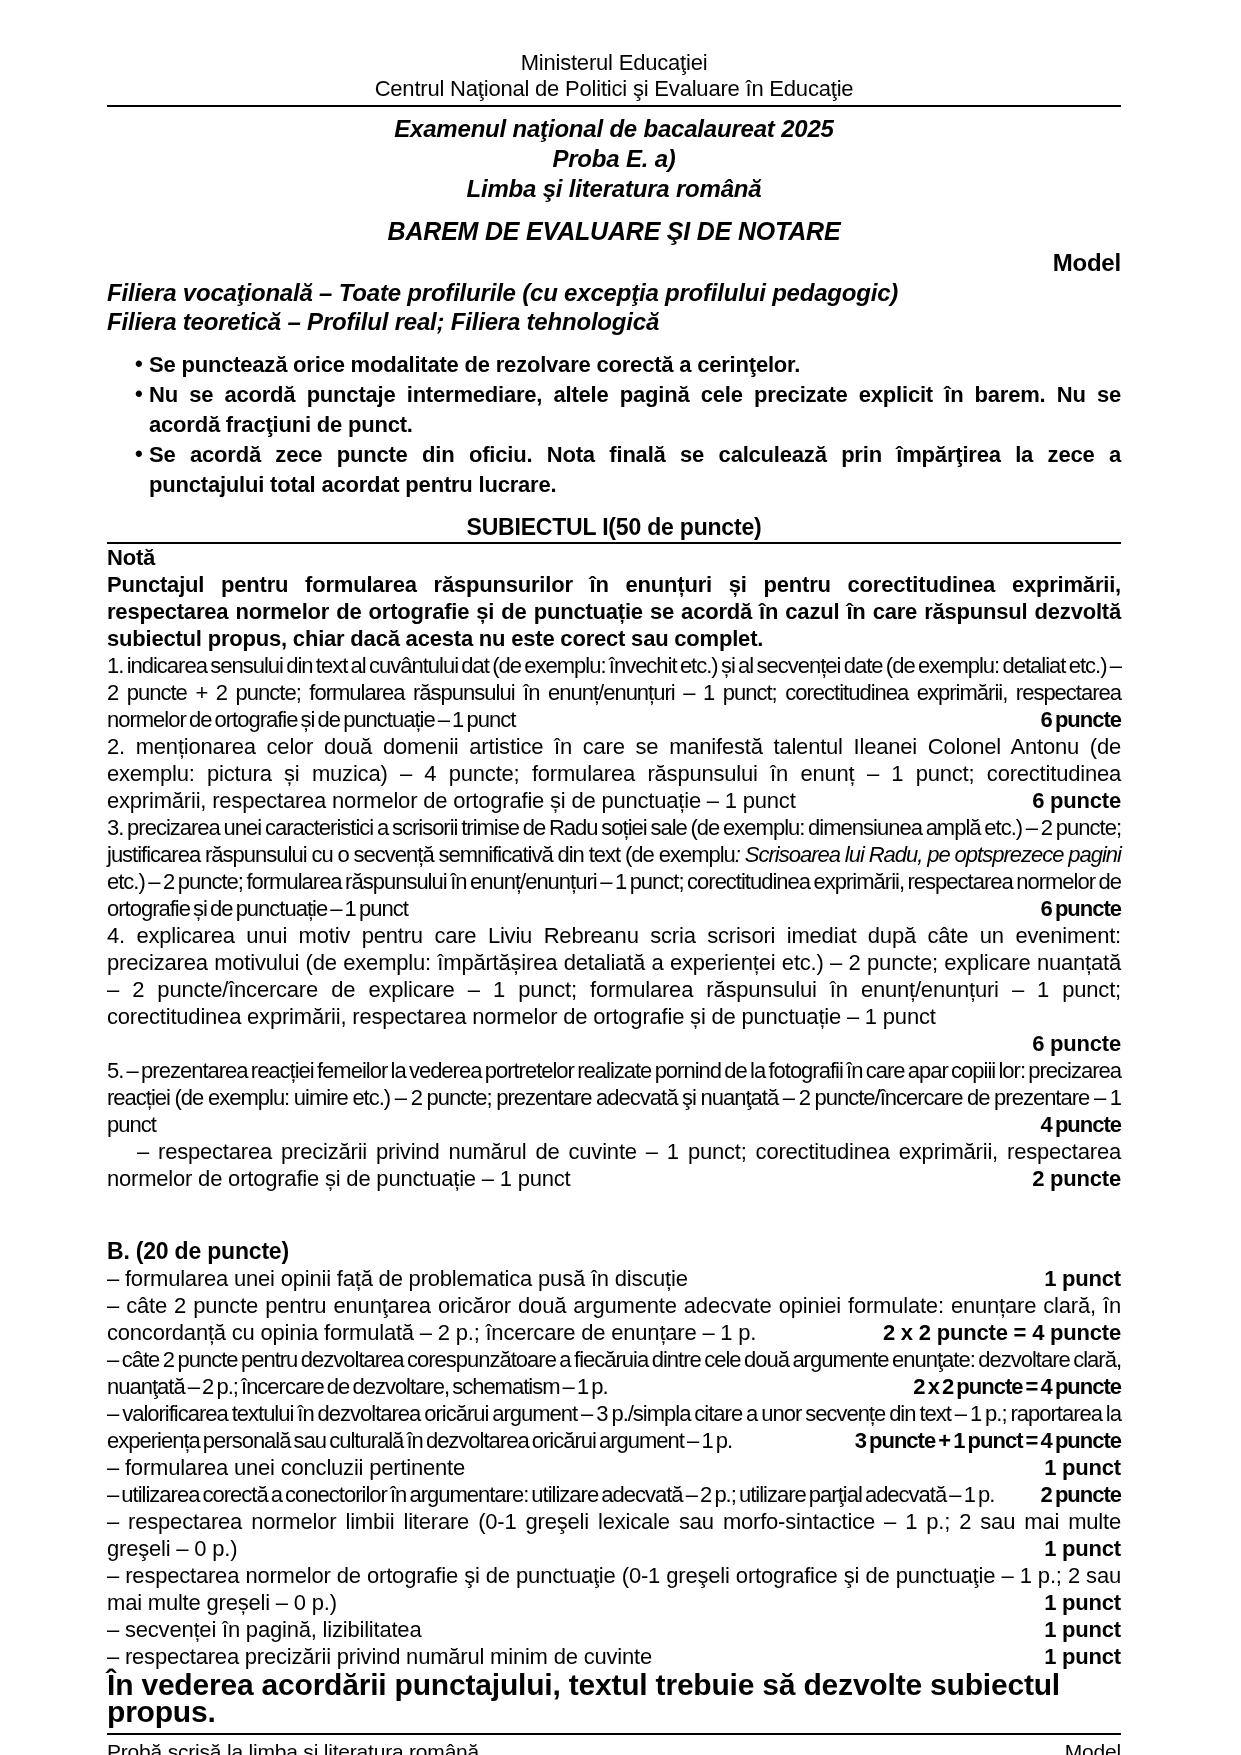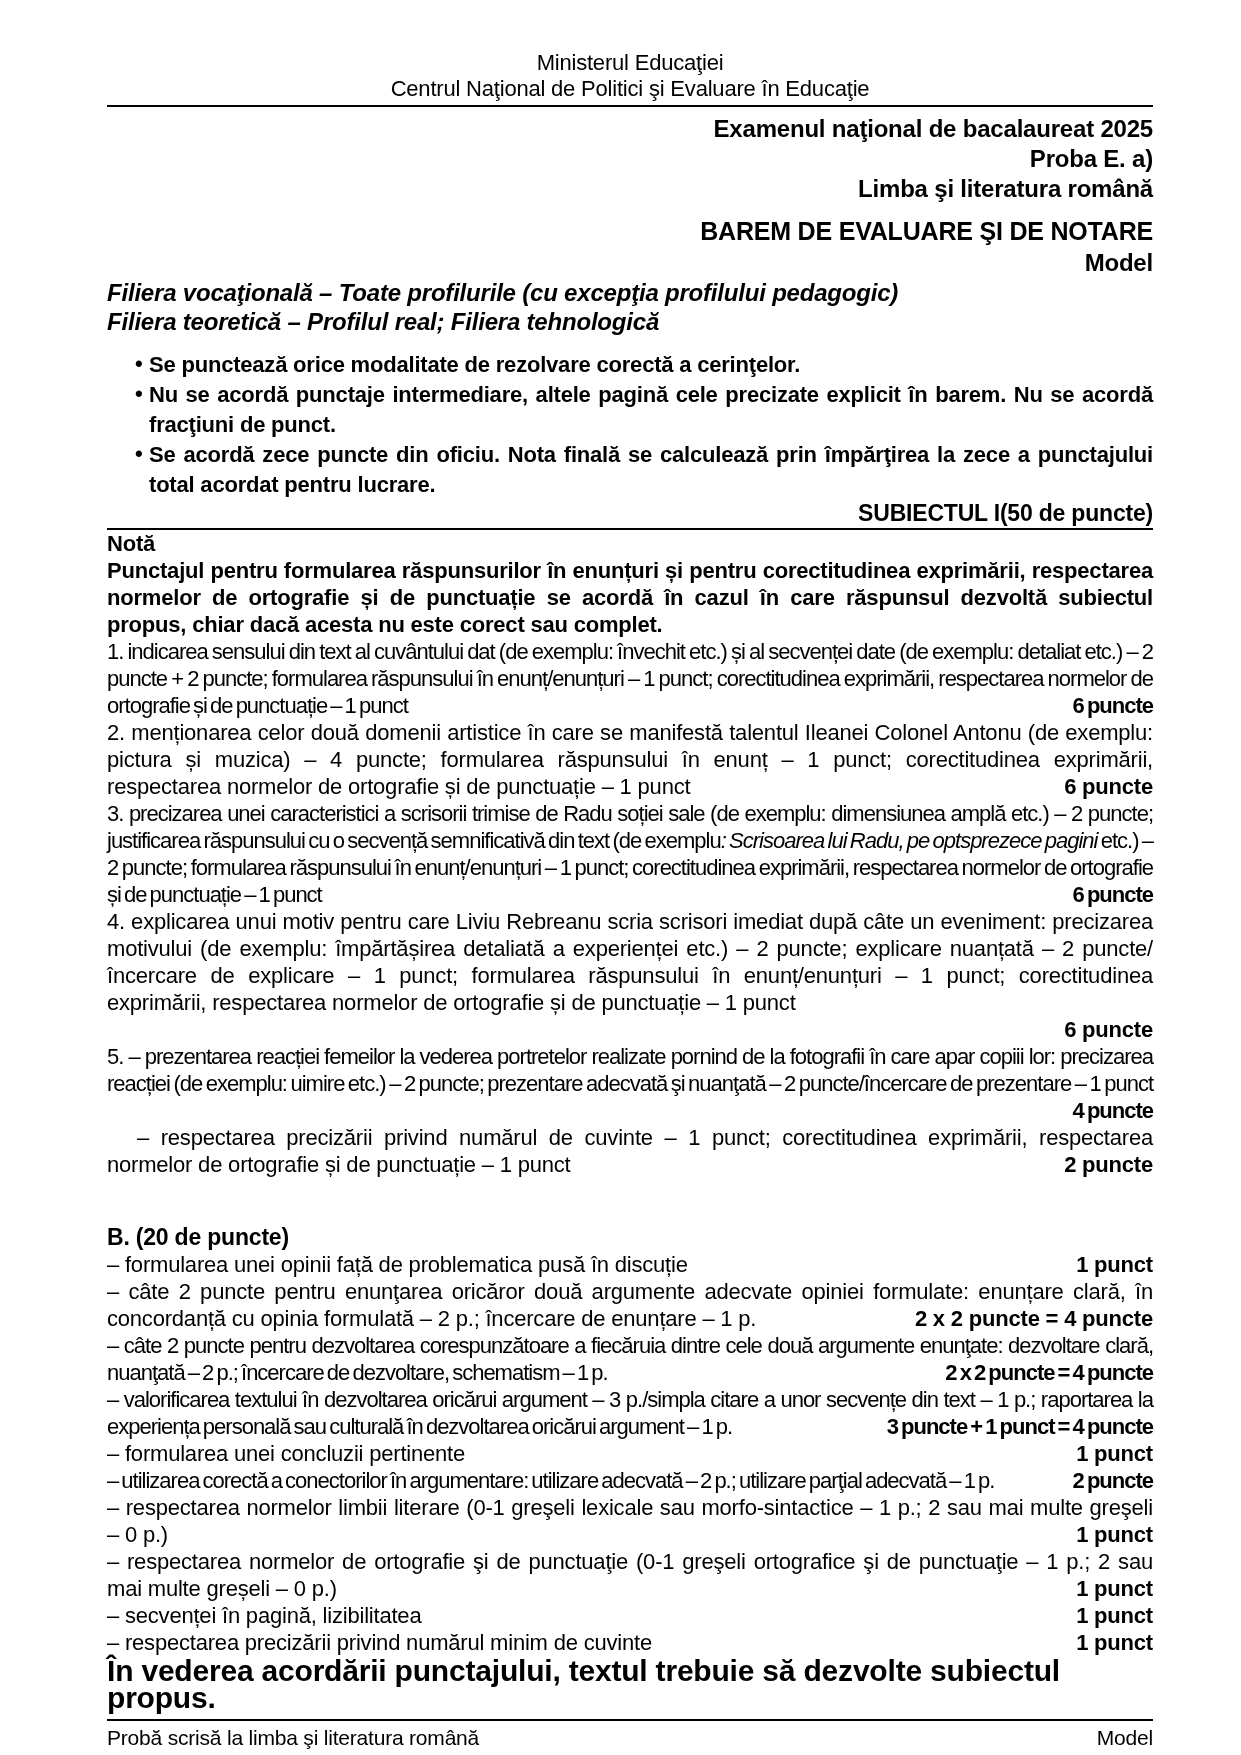--- a/index.html
+++ b/index.html
@@ -4,41 +4,41 @@
 <style>
   * { margin: 0; padding: 0; box-sizing: border-box; }
   html, body { width: 1241px; height: 1755px; background: #ffffff; overflow: hidden; }
   body {
     font-family: "Liberation Sans", "DejaVu Sans", sans-serif;
     color: #000;
     font-size: 22px;
     line-height: 27px;
     letter-spacing: -0.2px;
   }
-  .page { width: 1241px; height: 1755px; padding: 50px 88px 0 107px; position: relative; }
+  .page { width: 1241px; height: 1755px; padding: 50px 120px 0 107px; position: relative; }
 
   
   .doc-header { text-align: center; font-size: 22px; line-height: 26px; border-bottom: 2px solid #000; padding-bottom: 3px; }
 
   
-  .title-block { text-align: right; font-weight: bold; margin-top: 7px; }
+  .title-block { text-align: center; font-weight: bold; margin-top: 7px; font-style: italic; }
   .title-block .t { font-size: 24px; line-height: 30px; }
   .title-block .t-barem { font-size: 25px; line-height: 30px; margin-top: 12px; }
   .model-line { text-align: right; font-weight: bold; font-size: 24px; line-height: 30px; margin-top: 2px; }
 
   .filiera { font-weight: bold; font-style: italic; font-size: 24px; line-height: 29px; }
 
   
   .bullets { margin-top: 14px; }
   .bullet-row { display: flex; }
   .bullet-row .marker { width: 42px; padding-left: 28px; flex: 0 0 42px; font-weight: bold; }
   .bullet-row .btxt { flex: 1; font-weight: bold; text-align: justify; line-height: 30px; }
 
   
-  .subj-row { display: flex; justify-content: flex-end; font-weight: bold; border-bottom: 2px solid #000; padding-bottom: 1px; font-size: 23px; }
+  .subj-row { display: flex; justify-content: center; font-weight: bold; border-bottom: 2px solid #000; margin-top: 14px; padding-bottom: 1px; font-size: 23px; }
 
   .sec-title { font-weight: bold; margin-top: 8px; font-size: 23px; }
   .note-label { font-weight: bold; }
   .note-text { font-weight: bold; text-align: justify; }
 
   .item { position: relative; text-align: justify; }
   .item .pts { position: absolute; right: 0; bottom: 0; font-weight: bold; white-space: nowrap; }
   .item .spacer { display: inline-block; height: 2px; }
   .pts-row { font-weight: bold; text-align: right; }
   .indent-first { text-indent: 30px; }

